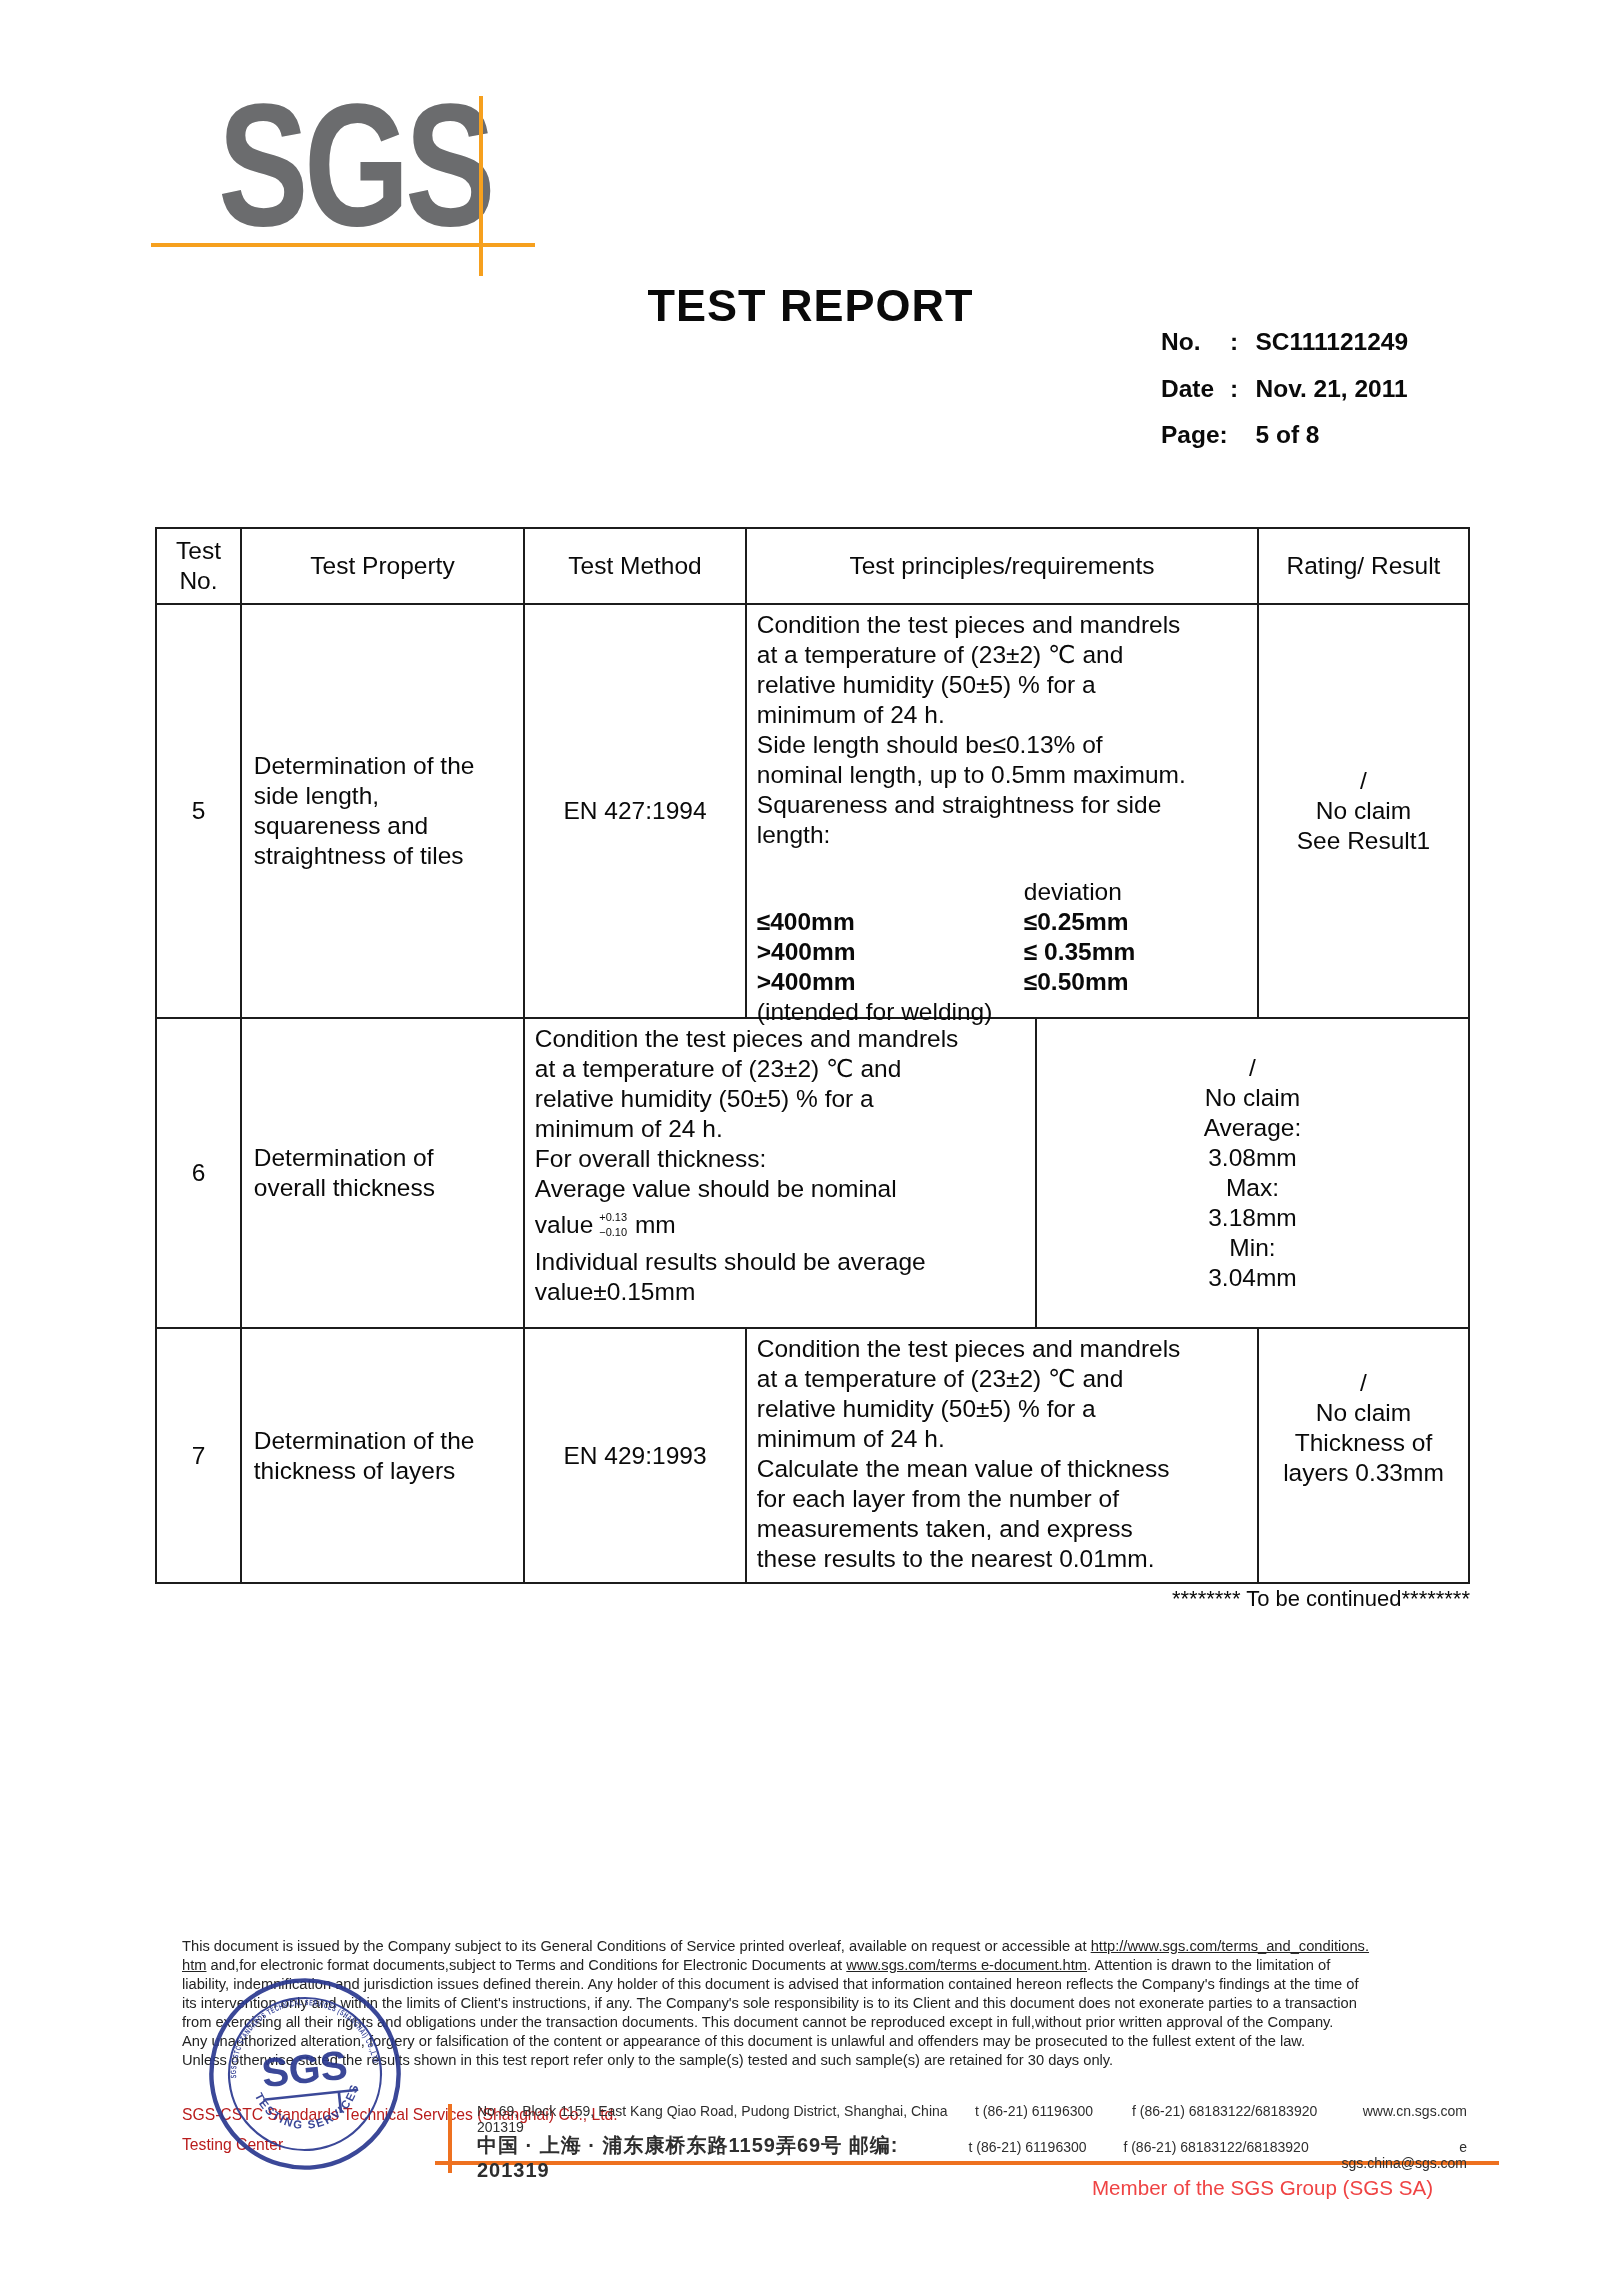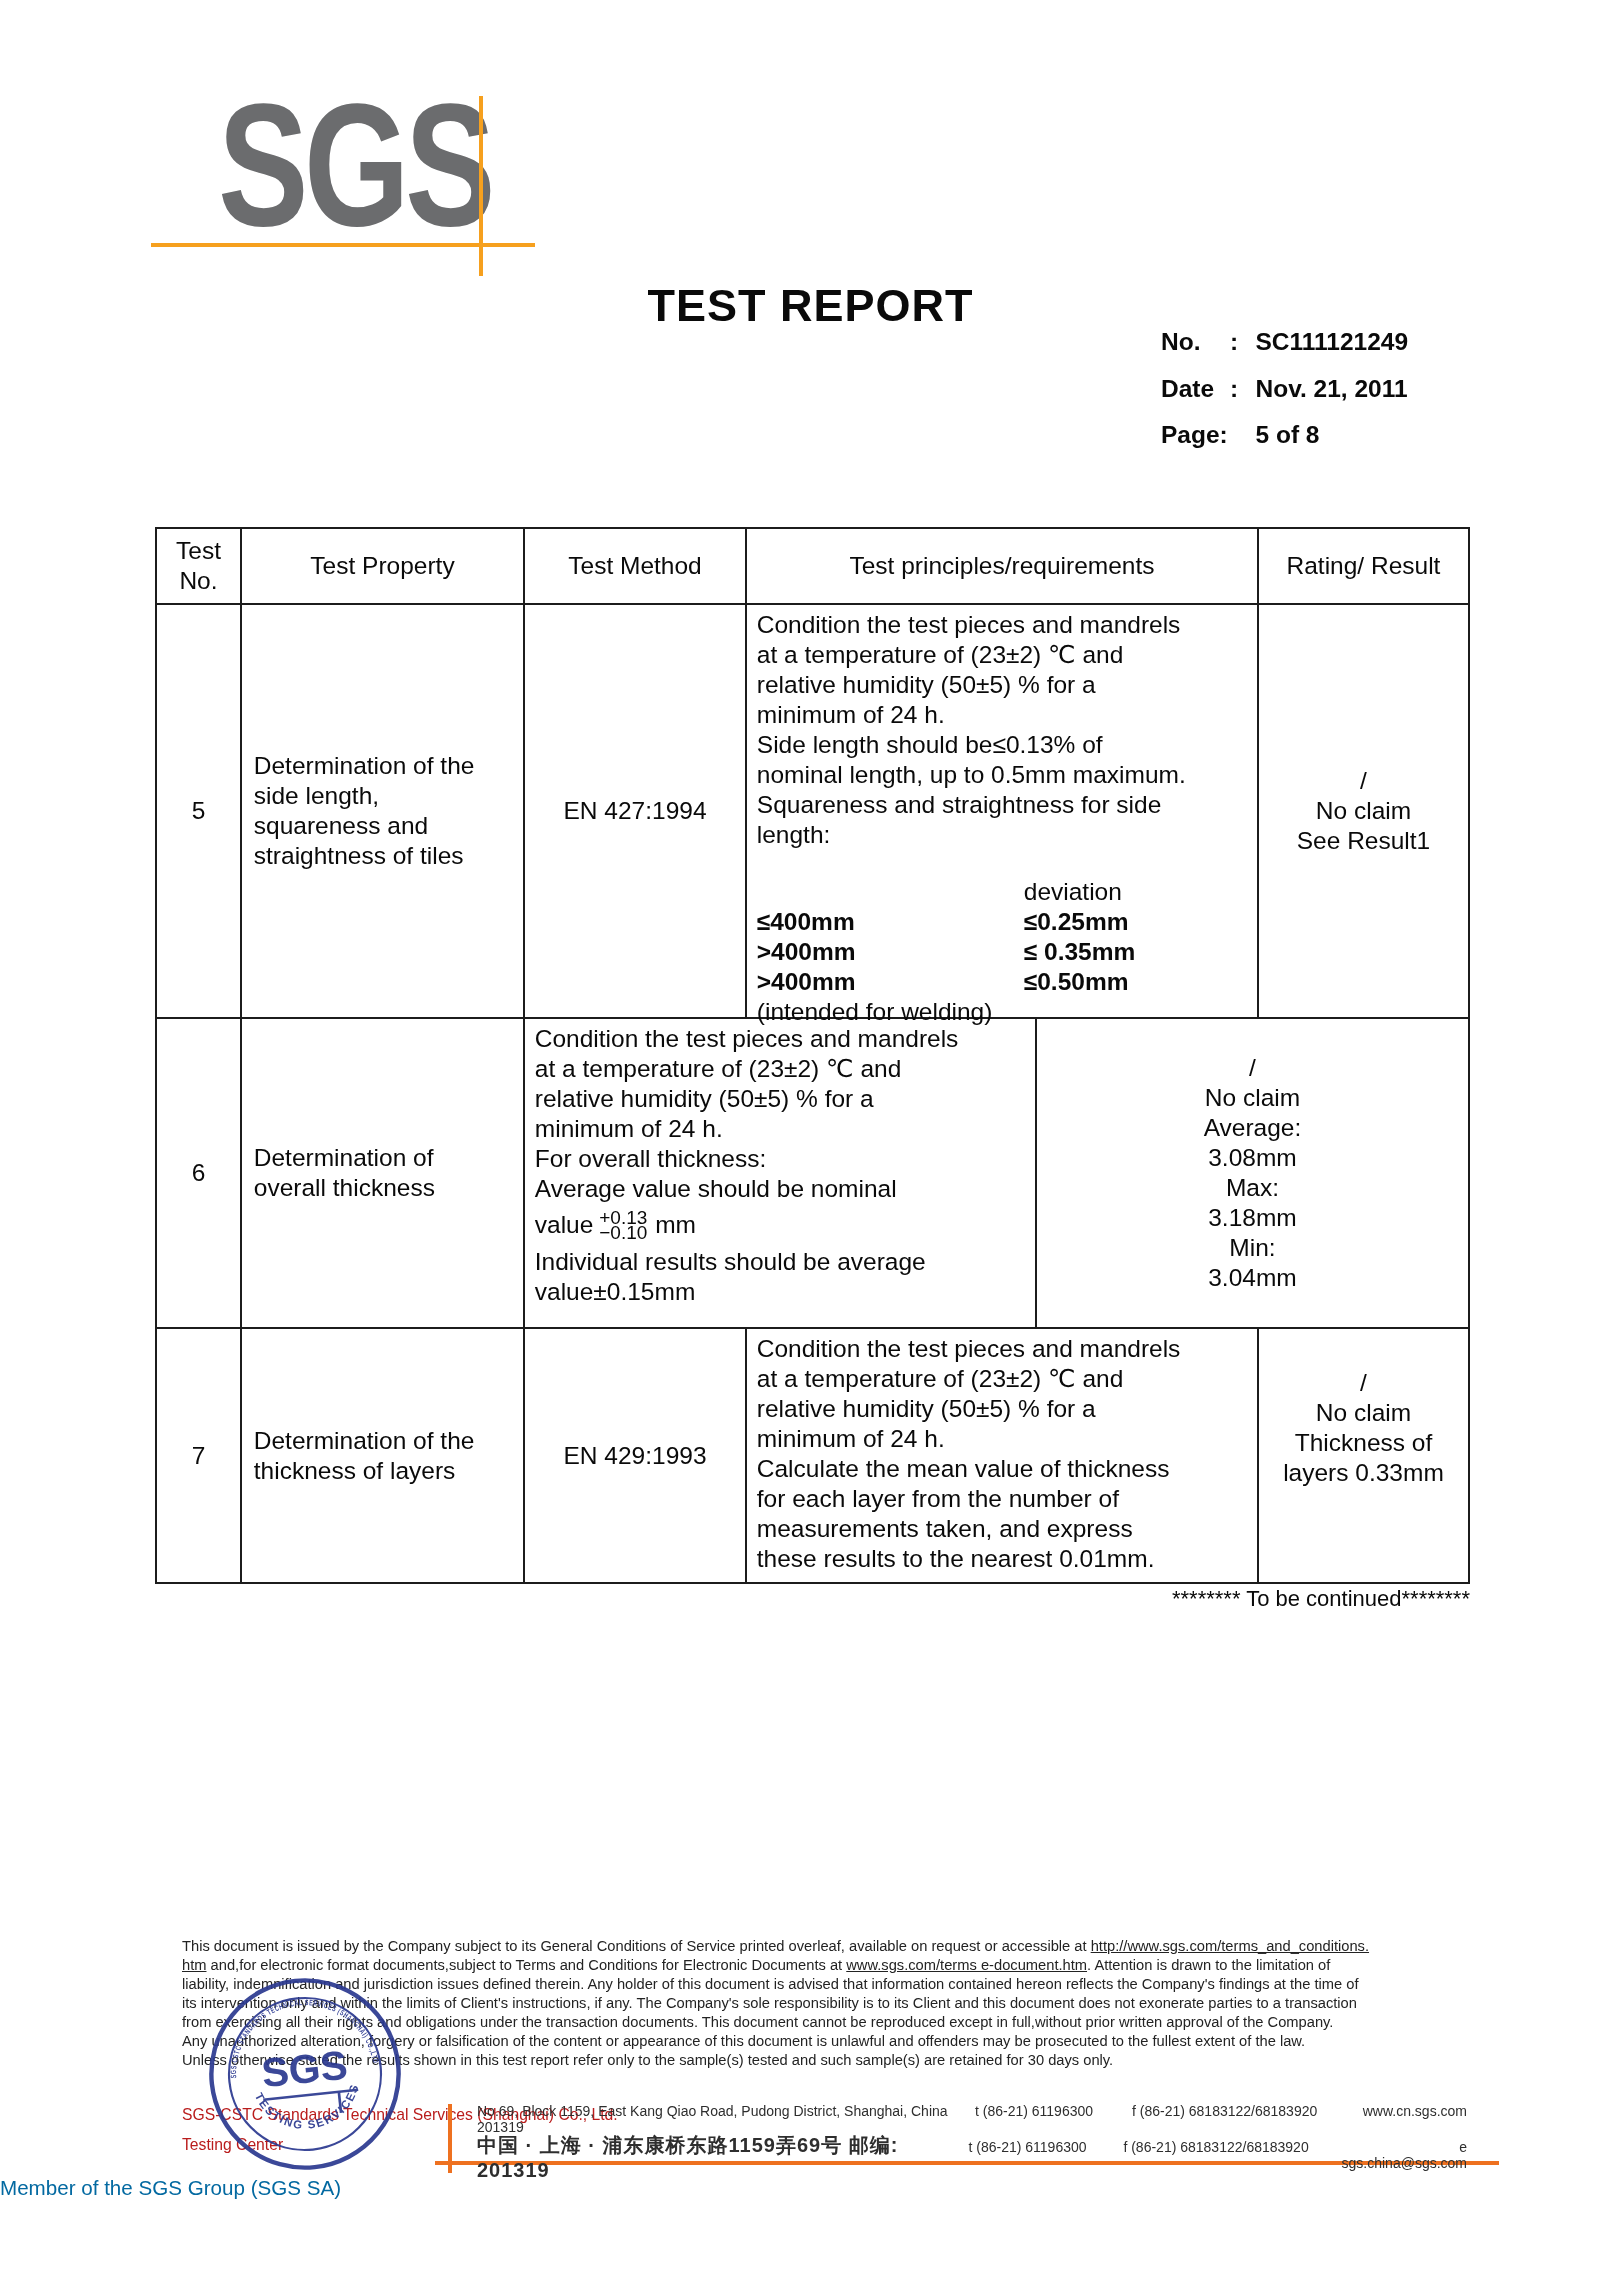--- a/index.html
+++ b/index.html
@@ -38,21 +38,21 @@
   .c5{flex:1;text-align:center;}
   .h80{height:76px;}
   .h5{height:414px;}
   .h6{height:310px;}
   .h7{height:253px;}
   .hdr .cell{font-size:24.5px;text-align:center;}
   .pre{white-space:pre-line;}
   .dev-head{display:grid;grid-template-columns:267px 1fr;margin-top:27.4px;}
   .dev-row{display:grid;grid-template-columns:267px 1fr;font-weight:bold;}
   .frac-line{display:flex;align-items:center;height:43px;}
-  .tol{display:inline-flex;flex-direction:column;font-size:19px;line-height:15.7px;margin:0 7.8px 0 5.9px;}
+  .tol{display:inline-flex;flex-direction:column;font-size:11px;line-height:15.7px;margin:0 7.8px 0 5.9px;}
   .pad-up{padding-bottom:55px;}
   
   .continued{position:absolute;left:155px;top:1586px;width:1315px;text-align:right;font-size:22px;}
   
   .disclaimer{position:absolute;left:182px;top:1937px;width:1270px;font-size:14.7px;line-height:19px;color:#232323;}
   .u{text-decoration:underline;}
   .stamp{position:absolute;left:199px;top:1968px;width:212px;height:212px;opacity:.92;transform:rotate(-6deg);}
   .st-ring{fill:none;stroke:#2b3990;}
   .st-arc{font-size:9px;font-weight:bold;letter-spacing:1px;fill:#2b3990;}
   .st-arc-bot{font-size:13px;font-weight:bold;letter-spacing:2px;fill:#2b3990;}
@@ -63,21 +63,21 @@
   .oc2{top:2137px;}
   .addr-vline{position:absolute;left:448px;top:2104px;width:3.9px;height:69px;background:#ee7120;}
   .addr-hline{position:absolute;left:435px;top:2161px;width:1064px;height:3.9px;background:#ee7120;}
   .addr-block{position:absolute;left:477px;top:2103px;width:990px;color:#2e2e2e;}
   .addr-row{display:flex;align-items:baseline;height:29px;font-size:14px;}
   .addr-main{width:498px;}
   .addr-main.cn{font-size:20px;font-weight:bold;letter-spacing:1px;}
   .addr-tel{width:157px;}
   .addr-fax{width:221px;}
   .addr-web{flex:1;text-align:right;}
-  .member{position:absolute;left:0;top:2176px;width:1433px;text-align:left;font-size:20.6px;color:#0369a1;}
+  .member{position:absolute;left:0;top:2176px;width:1433px;text-align:right;font-size:20.6px;color:#ef4444;}
 </style>
 </head>
 <body>
 
 <div class="logo-wrap">
   <div class="logo-text">SGS</div>
 </div>
 <div class="logo-hline"></div>
 <div class="logo-vline"></div>
 

